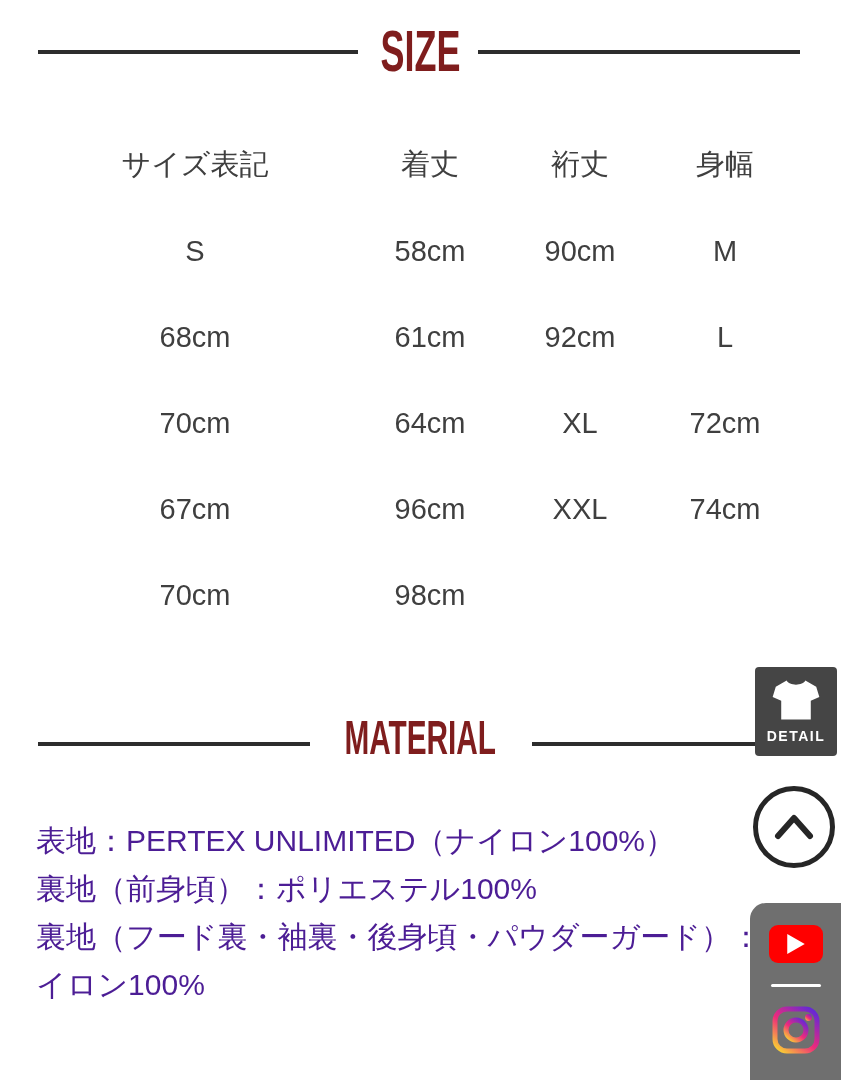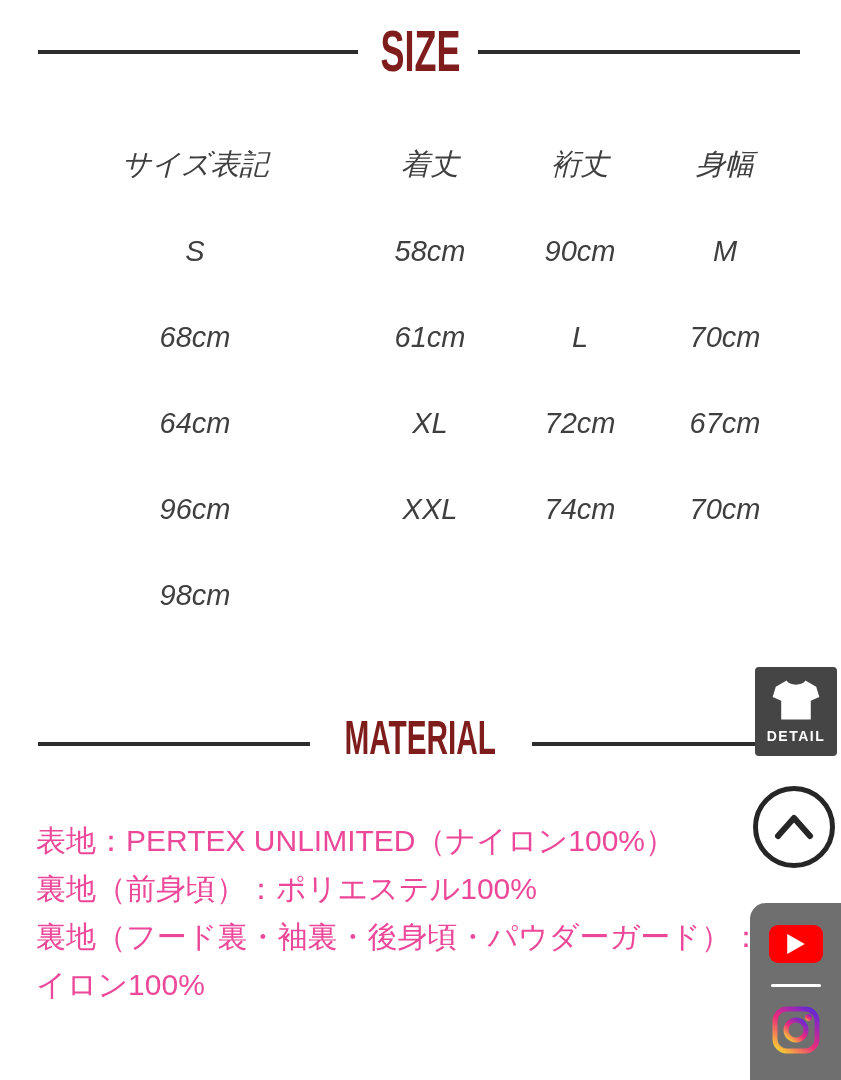--- a/index.html
+++ b/index.html
@@ -13,25 +13,25 @@
     font-weight:700; color:#7f1d1d; line-height:1; }
   .heading-title span { display:inline-block; transform:scaleX(0.62); transform-origin:center;
     letter-spacing:0px; }
   .size-title   { top:22px; font-size:58px; }
   .mat-title    { top:714px; font-size:48px; }
 
   
   .size-table { position:absolute; left:40px; top:122px; width:760px;
     display:grid; grid-template-columns:310px 160px 140px 150px; grid-auto-rows:86px; }
   .size-table .cell { display:flex; align-items:center; justify-content:center;
-    font-size:29px; color:#3f3f3f; font-weight:400;font-style:italic; }
+    font-size:29px; color:#3f3f3f; font-weight:400; }
 
   
   .material-text { position:absolute; left:36px; top:817px; width:762px;
-    font-size:30px; line-height:48px; color:#ec4899; }
+    font-size:30px; line-height:48px; color:#4c1d95; }
 
   
   .detail-btn { position:absolute; left:755px; top:667px; width:82px; height:89px;
     background:#454545; border-radius:4px; z-index:6;
     display:flex; flex-direction:column; align-items:center; justify-content:center; cursor:pointer; }
   .detail-btn .label { color:#ffffff; font-size:14px; font-weight:700; letter-spacing:1.5px; margin-top:3px; }
 
   
   .scroll-top { position:absolute; left:753px; top:786px; width:82px; height:82px;
     border-radius:50%; border:5px solid #262626; background:#ffffff; z-index:6;
@@ -63,20 +63,21 @@
     <div class="cell">裄丈</div>
     <div class="cell">身幅</div>
 
     <div class="cell">S</div>
     <div class="cell">58cm</div>
     <div class="cell">90cm</div>
 
     <div class="cell">M</div>
     <div class="cell">68cm</div>
     <div class="cell">61cm</div>
+    <div class="cell">92cm</div>
 
     <div class="cell">L</div>
     <div class="cell">70cm</div>
     <div class="cell">64cm</div>
 
     <div class="cell">XL</div>
     <div class="cell">72cm</div>
     <div class="cell">67cm</div>
     <div class="cell">96cm</div>
 

